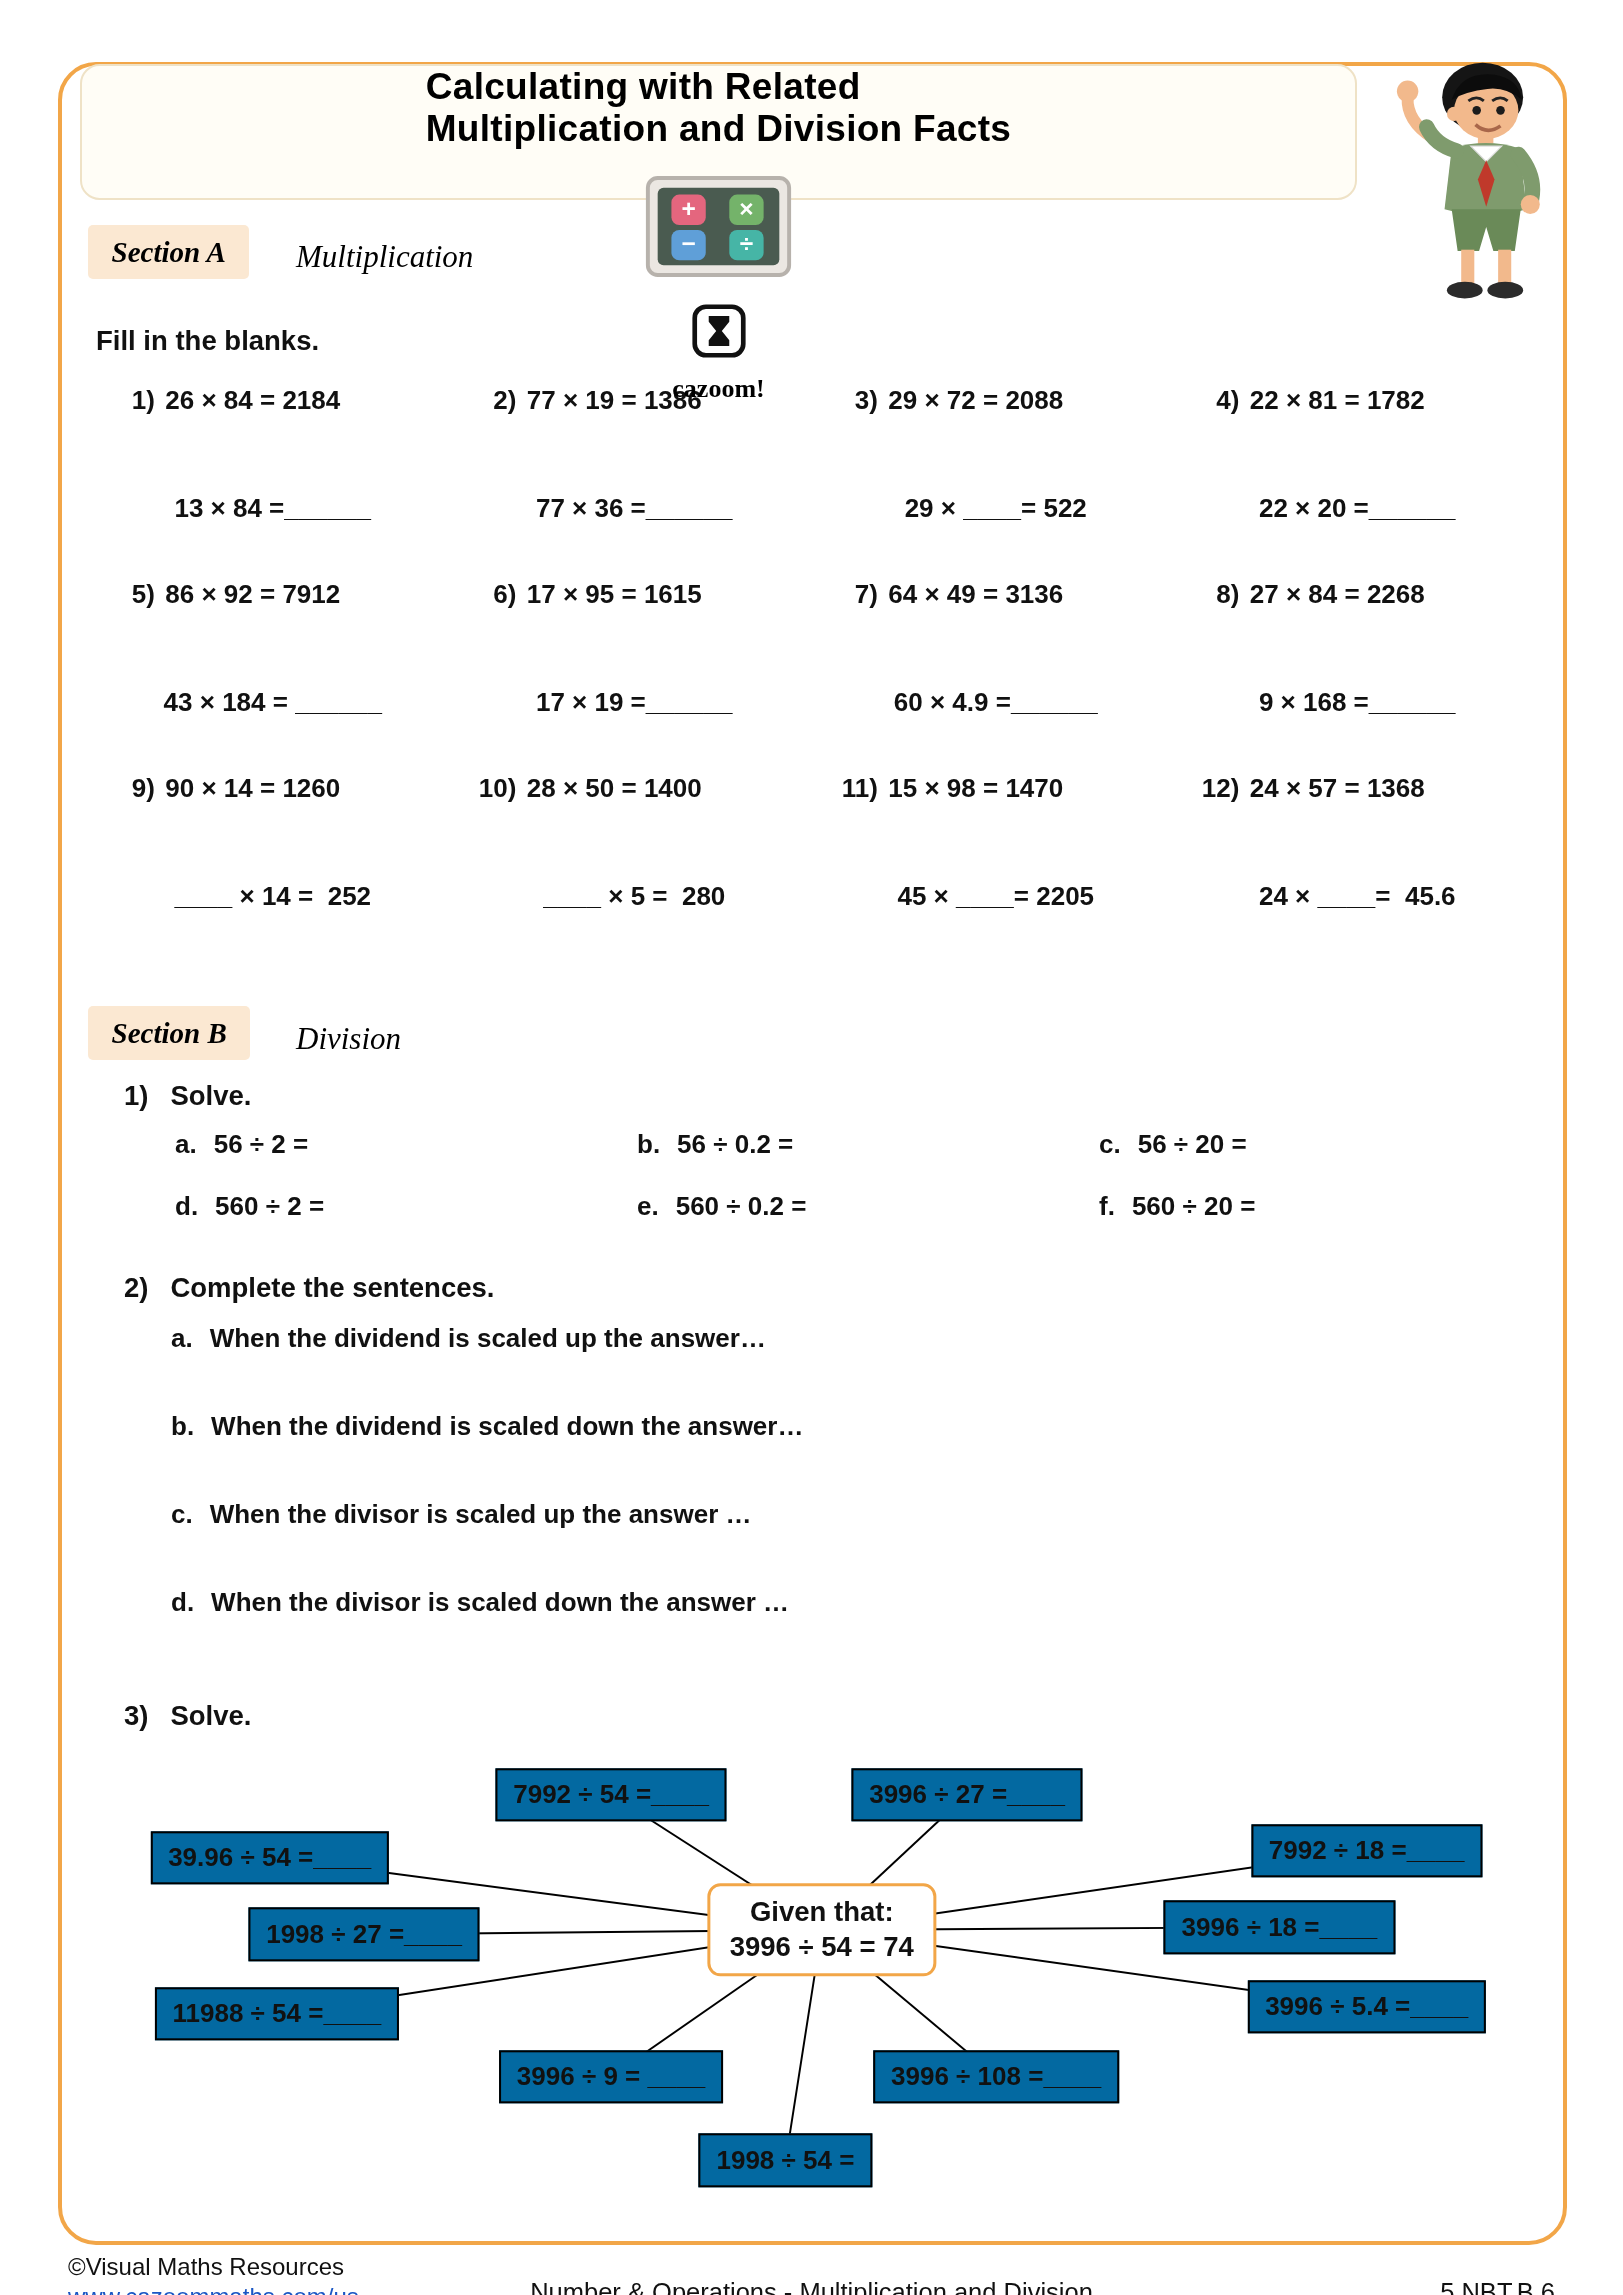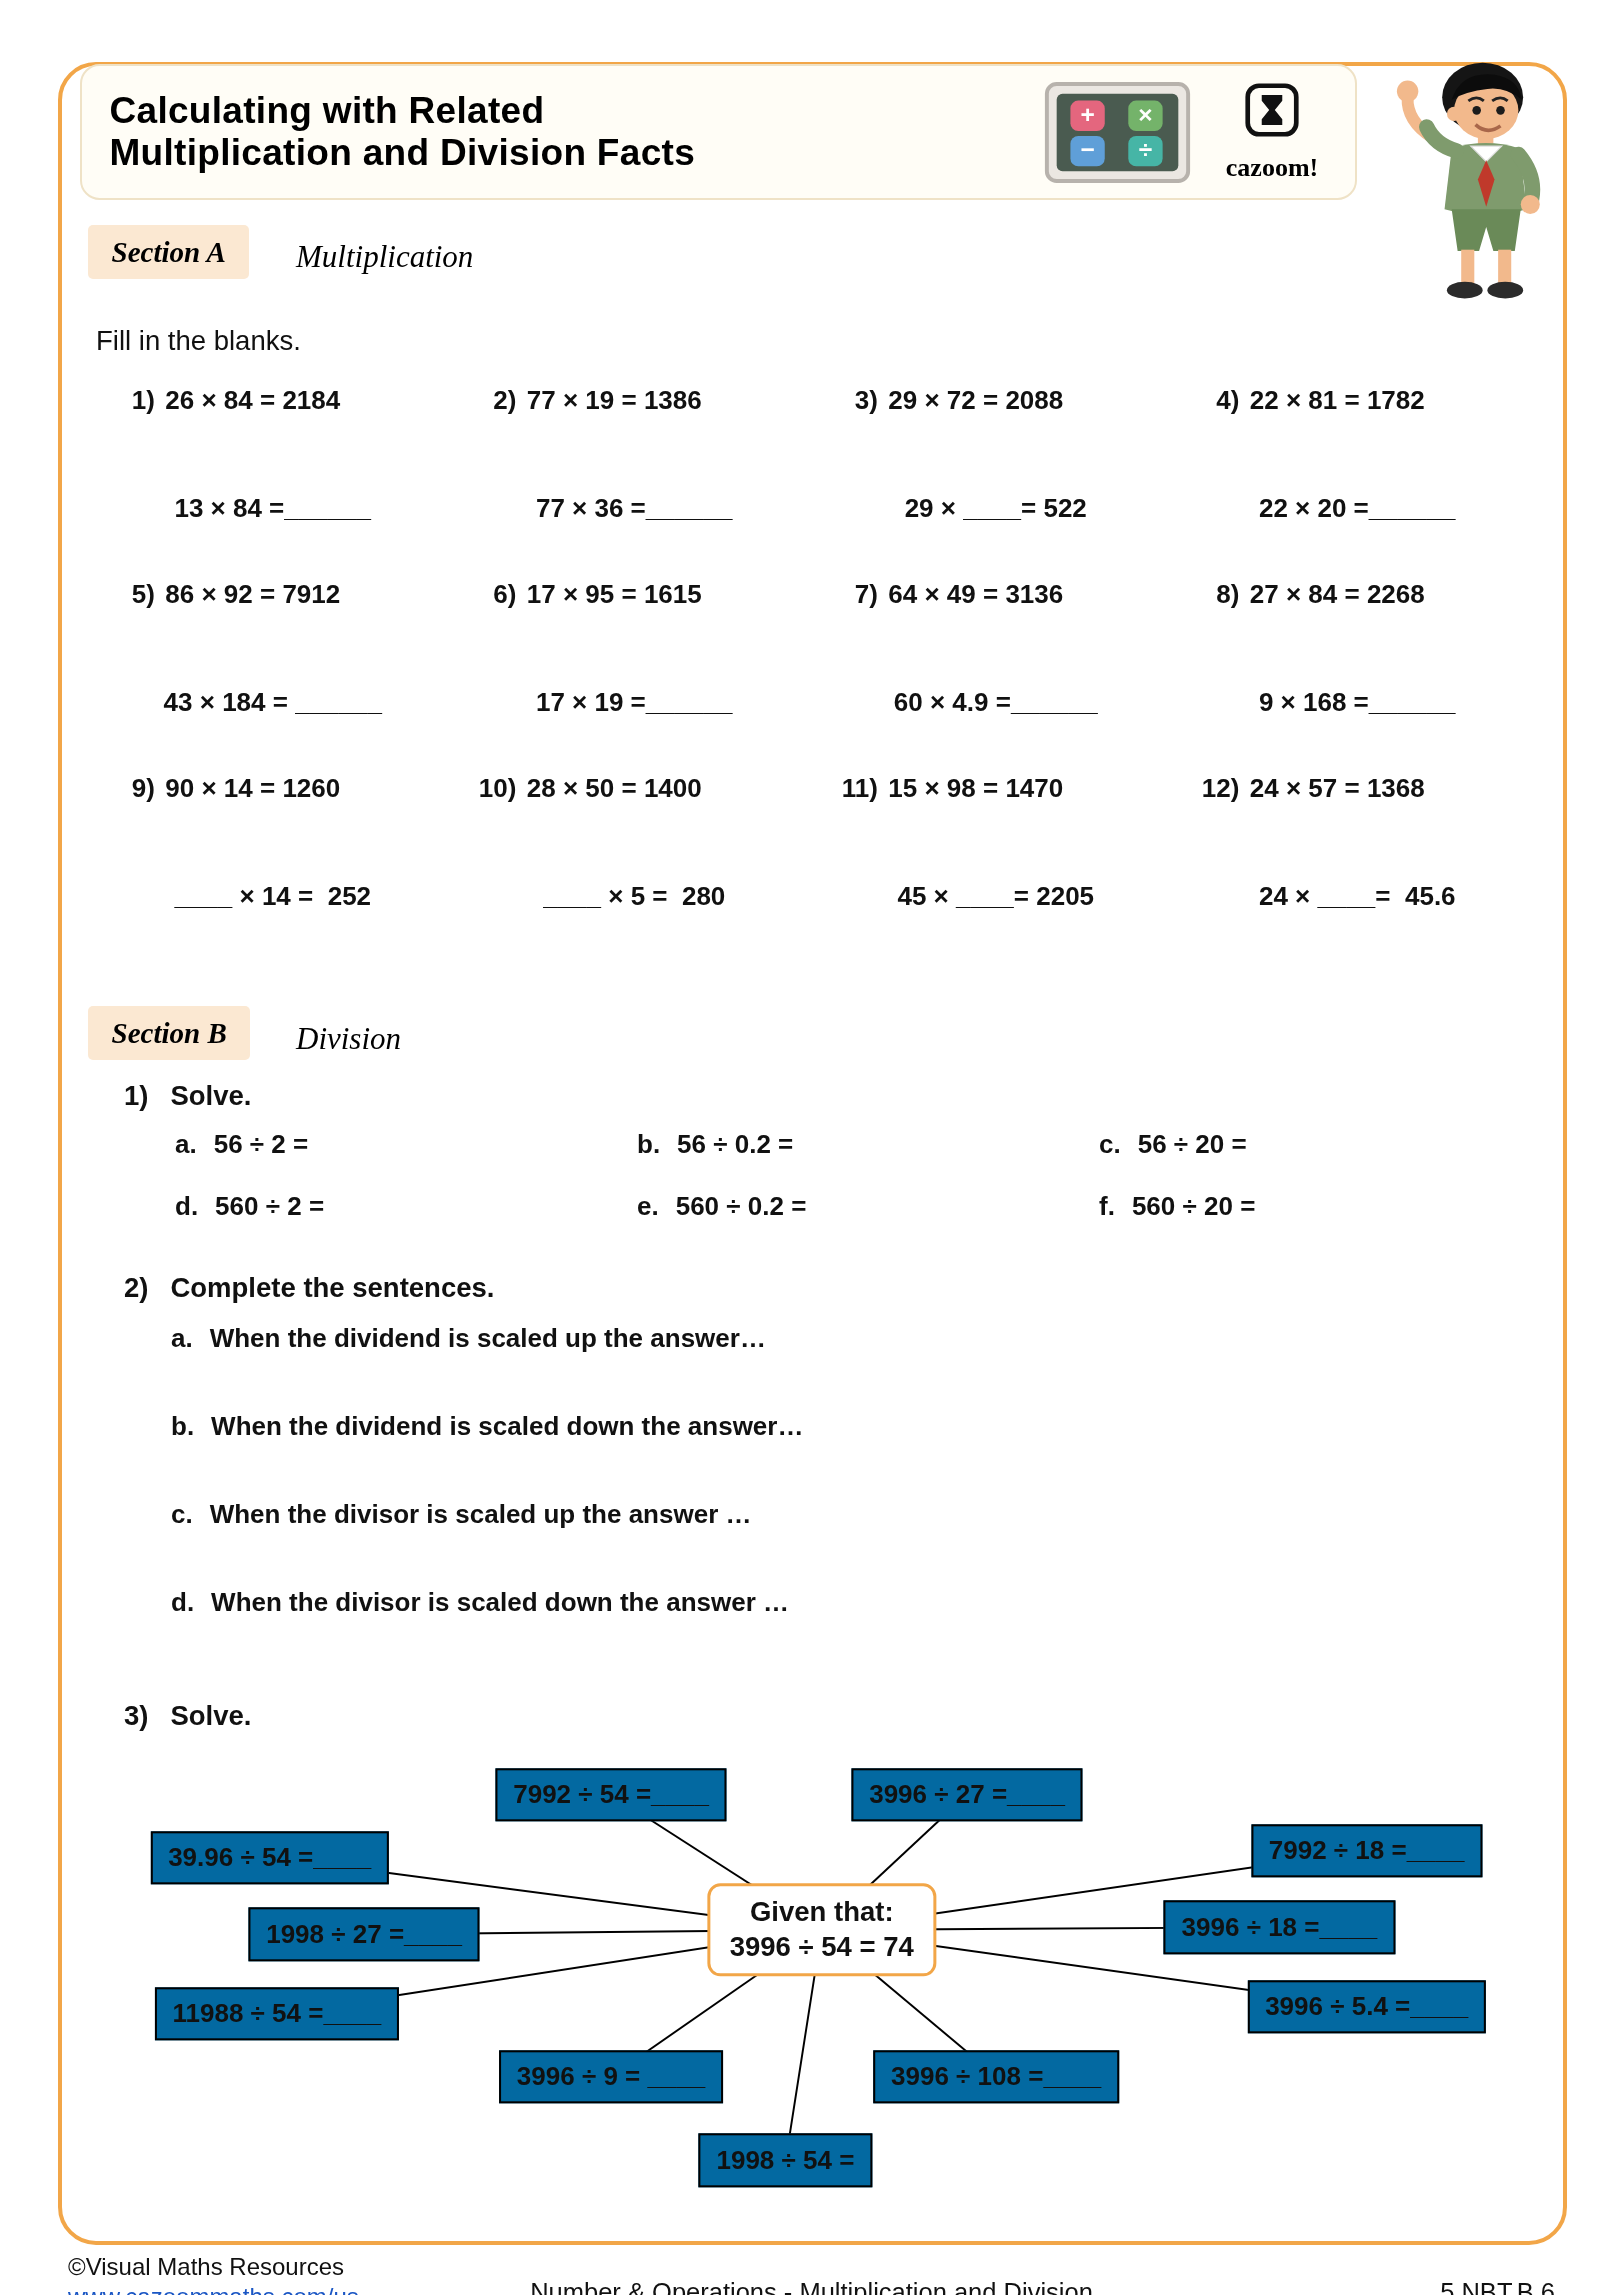--- a/index.html
+++ b/index.html
@@ -5,36 +5,36 @@
   * { margin:0; padding:0; box-sizing:border-box; }
   html,body { background:#ffffff; }
   body { width:1623px; height:2295px; position:relative; font-family:"Liberation Sans",sans-serif; color:#111; }
 
   .frame { position:absolute; left:58px; top:62px; width:1509px; height:2183px;
            border:4.6px solid #F2A648; border-radius:38px; z-index:1; }
 
   
   .header-box { position:absolute; left:80px; top:64px; width:1277px; height:136px;
                 background:#FFFDF6; border:2px solid #EFE2C6; border-radius:19.6px;
-                display:flex; align-items:center; gap:25px; padding:0 27.5px; z-index:3; }
+                display:flex; align-items:center; gap:25px; padding:0 27.5px; z-index:3;flex-direction:column; }
   .title { flex:1; font-size:37px; font-weight:800; line-height:1.14; letter-spacing:0.3px; color:#000; }
   .board-icon { width:149px; height:103px; flex:0 0 auto; }
   .logo { width:111px; flex:0 0 auto; display:flex; flex-direction:column; align-items:center; gap:15px; }
   .logo-icon { width:56px; height:56px; }
   .logo-text { font-family:"Liberation Serif",serif; font-weight:bold; font-size:26px; color:#000; }
   .mascot { position:absolute; right:64px; top:52px; width:167px; height:262px; z-index:4; }
 
   
   .section-label { position:absolute; left:88px; background:#FBE8D2; border-radius:5px;
                    padding:10.5px 23.6px; font-family:"Liberation Serif",serif; font-weight:bold;
                    font-style:italic; font-size:29px; color:#000; z-index:2; }
   .section-heading { position:absolute; font-family:"Liberation Serif",serif; font-style:italic;
                      font-size:31px; color:#000; z-index:2; }
 
-  .instruction { position:absolute; left:96px; top:325px; font-size:27.5px; font-weight:normal; z-index:2; }
+  .instruction { position:absolute; left:96px; top:325px; font-size:27.5px; font-weight:bold; z-index:2; }
 
   
   .grid-a { position:absolute; left:92px; top:385px; width:1446px; z-index:2; }
   .prow { display:grid; grid-template-columns:repeat(4,1fr); align-items:start; }
   .prow.facts { margin-bottom:77px; }
   .prow.blanks { margin-bottom:55px; }
   .fcell { display:flex; align-items:baseline; padding-left:11.8px; }
   .pnum { min-width:51px; text-align:right; margin-right:10.5px; font-size:26px; font-weight:bold; }
   .ptext { font-size:26px; font-weight:bold; white-space:pre; }
   .bcell { text-align:center; }

